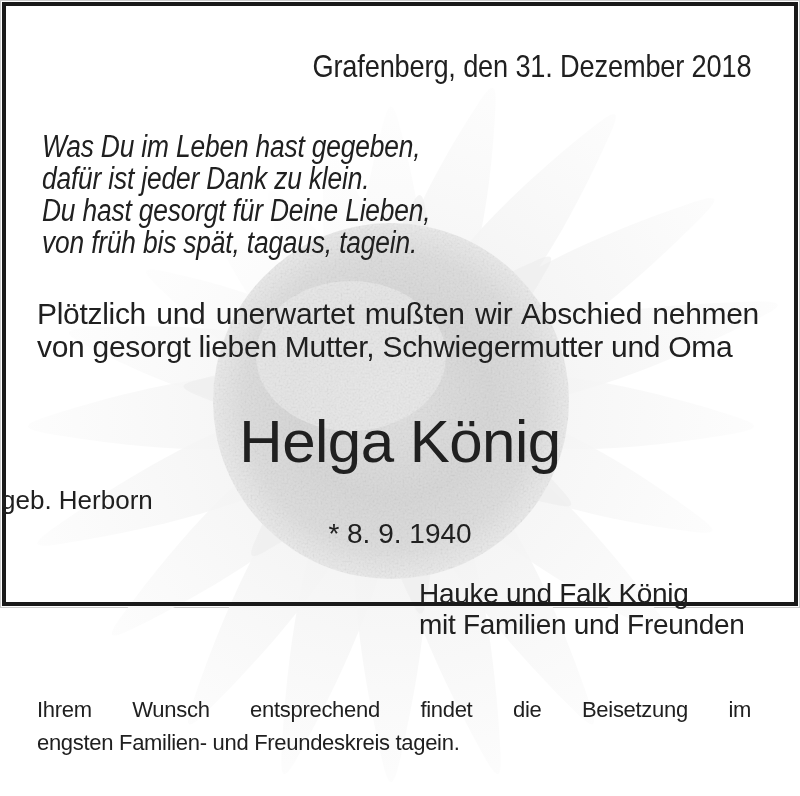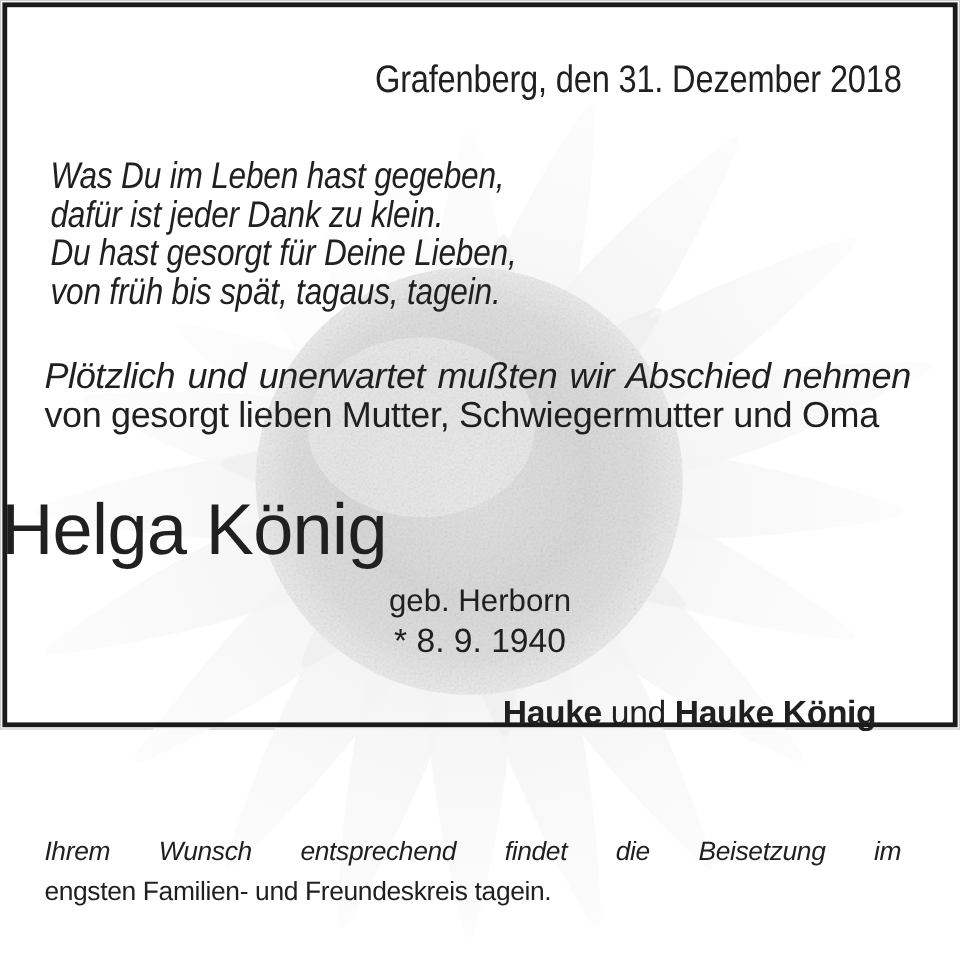--- a/index.html
+++ b/index.html
@@ -37,40 +37,40 @@
     top: 130px; left: 41px;
     font-size: 31px; font-style: italic; line-height: 32px;
     letter-spacing: -0.2px;
     transform: scaleX(0.85); transform-origin: top left;
   }
   .announce {
     top: 296px; left: 36px; width: 722px;
     font-size: 30px; line-height: 33px; letter-spacing: -0.3px;
     white-space: normal;
   }
-  .just { text-align: justify; text-align-last: justify; word-spacing: 1px; font-style: italic; }
+  .just { text-align: justify; text-align-last: justify; word-spacing: 1px; }
   .name {
     top: 411px; left: 0; width: 100%;
-    font-size: 60px; line-height: 1; text-align: left;
+    font-size: 60px; line-height: 1; text-align: center;
     letter-spacing: -0.5px;
   }
   .maiden {
     top: 486px; left: 0; width: 100%;
-    font-size: 26px; line-height: 1; text-align: center;
+    font-size: 26px; line-height: 1; 
   }
   .dates {
     top: 519px; left: 0; width: 100%;
     font-size: 28px; line-height: 1;
     display: flex; justify-content: center; gap: 17px;
   }
   .mourners {
     top: 577px; left: 418px;
     font-size: 28px; line-height: 31px; letter-spacing: -0.3px;
   }
-  .b { font-weight: 700; }
+  .b { font-weight: 400; }
   .closing {
     top: 692px; left: 36px; width: 714px;
     font-size: 22px; line-height: 33px; letter-spacing: -0.3px;
     white-space: normal;
   }
 </style>
 </head>
 <body>
 
 <div class="sheet">
@@ -158,21 +158,22 @@
   </div>
 
   <div class="txt name">Helga König</div>
   <div class="txt maiden">geb. Herborn</div>
 
   <div class="txt dates">
     <span>* 8. 9. 1940</span>
   </div>
 
   <div class="txt mourners">
-    <div><span class="b">Hauke</span> <span>und</span> <span class="b">Hauke König</span></div>
+    <div><span class="b">Hauke</span> <span>und</span> <span class="b">Falk König</span></div>
+    <div>mit Familien und Freunden</div>
   </div>
 
   <div class="txt closing">
     <div class="just">Ihrem Wunsch entsprechend findet die Beisetzung im</div>
     <div>engsten Familien- und Freundeskreis tagein.</div>
   </div>
 
 </div>
 
 </body></html>

